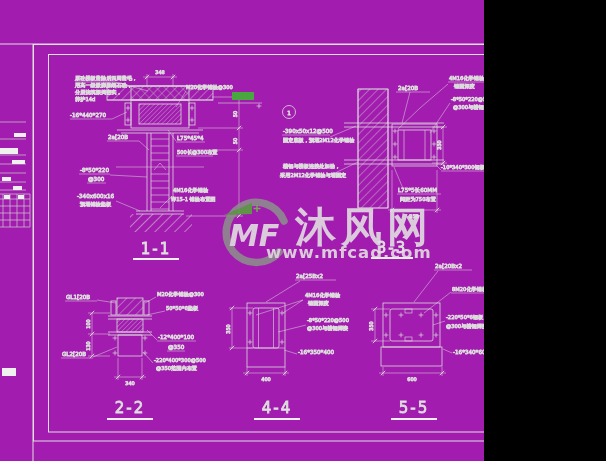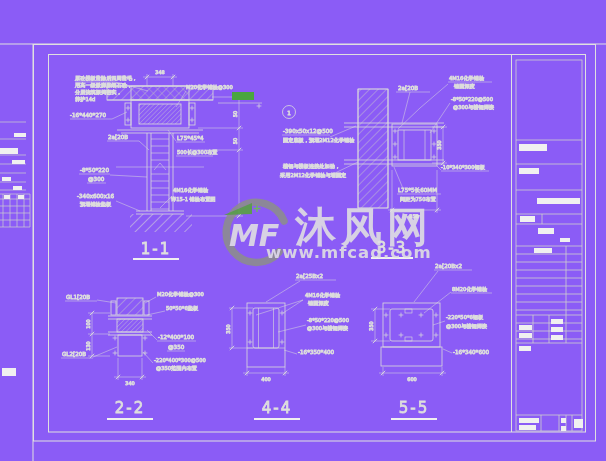--- a/index.html
+++ b/index.html
@@ -1,16 +1,16 @@
 <!DOCTYPE html>
 <html><head>
 <meta charset="utf-8">
 <style>
   html,body{margin:0;padding:0;background:#000;}
-  #page{position:relative;width:606px;height:461px;background:#8b5cf6;overflow:hidden;
+  #page{position:relative;width:484px;height:461px;background:#a21caf;overflow:hidden;
         font-family:"DejaVu Sans",sans-serif;}
   svg text{font-family:"DejaVu Sans",sans-serif;fill:#e2e2e2;}
   .lbl{font-size:5.2px;}
   .num{font-size:5.6px;}
   .ttl{font-size:15px;letter-spacing:2px;}
   .dim{font-size:5px;}
 </style>
 </head>
 <body>
 

